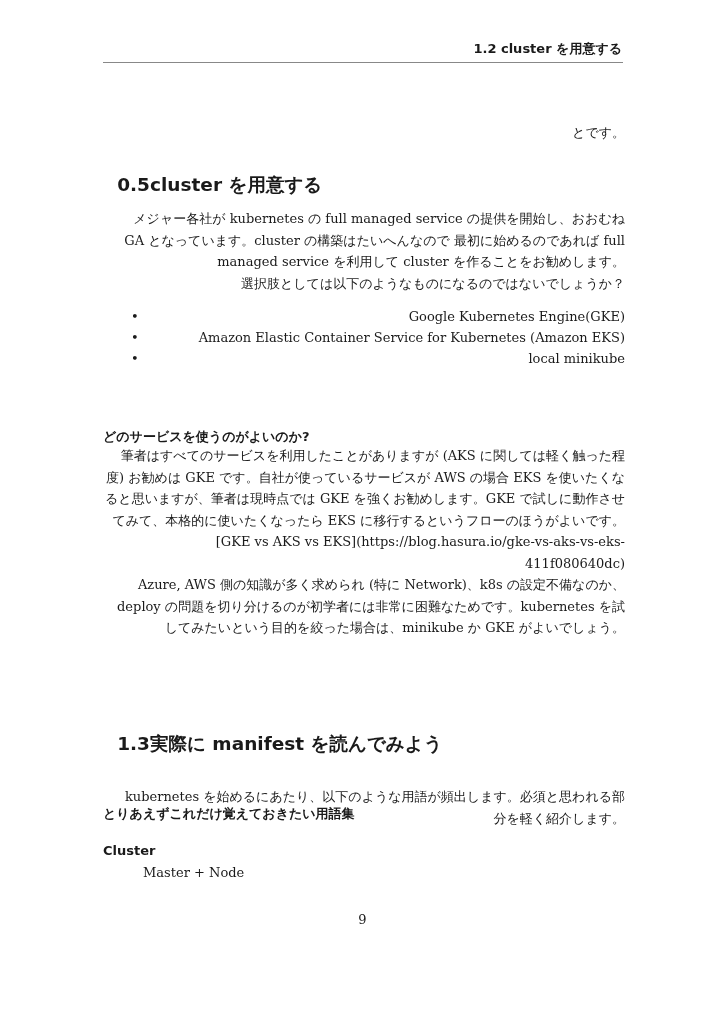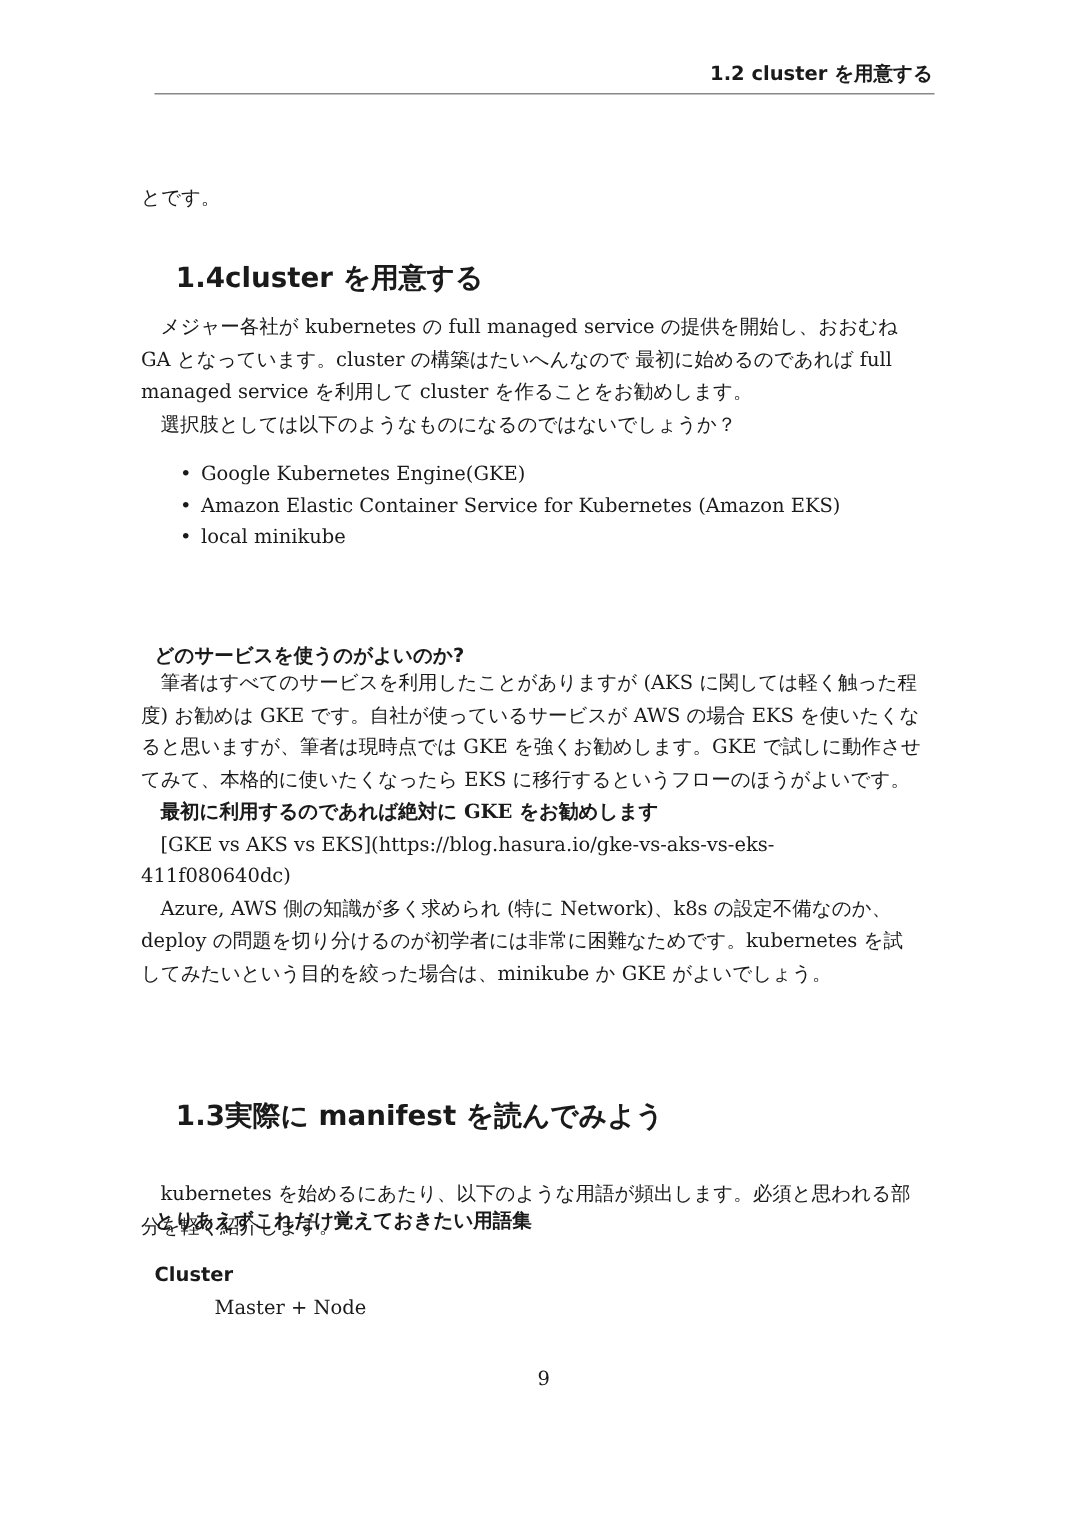--- a/index.html
+++ b/index.html
@@ -1,21 +1,21 @@
 <!DOCTYPE html>
 <html><head>
 <meta charset="utf-8">
 <style>
   html, body { margin: 0; padding: 0; background: #ffffff; }
   body { width: 725px; height: 1024px; position: relative; overflow: hidden; color: #1a1a1a; }
   .serif { font-family: "DejaVu Serif", "Liberation Serif", serif; }
   .sans { font-family: "DejaVu Sans", "Liberation Sans", sans-serif; text-align: right; }
   .running-head { position: absolute; top: 40px; right: 103px; font-size: 13px; font-weight: bold; }
   .head-rule { position: absolute; top: 62px; left: 103px; width: 520px; height: 1px; background: #888; }
-  .block { position: absolute; left: 94px; width: 520px; font-size: 13px; line-height: 21.5px; }
+  .block { position: absolute; left: 105px; width: 520px; font-size: 13px; line-height: 21.5px; text-align: right; }
   .p { text-indent: 13px; margin: 0; }
   .p.noindent { text-indent: 0; }
   h2 { position: absolute; left: 103px; margin: 0; font-size: 18.5px; font-weight: bold; }
   h2 .num { display: inline-block; width: 47px; }
   h4 { position: absolute; left: 103px; margin: 0; font-size: 13px; font-weight: bold; }
   ul { margin: 0; padding: 0; list-style: none; }
   li { position: relative; padding-left: 40px; line-height: 21px; }
   li::before { content: "•"; position: absolute; left: 26px; }
   .bold { font-weight: bold; }
   .page-num { position: absolute; top: 912px; left: 0; width: 725px; text-align: center; font-size: 13px; }
@@ -26,38 +26,37 @@
 <div>
   <div class="running-head sans">1.2 cluster を用意する</div>
   <div class="head-rule"></div>
 </div>
 
 <div class="block serif" style="top:122px;">
   <p class="p noindent">とです。</p>
 </div>
 
 <h2 class="sans" style="top:172px;">
-  <span class="num">1.4</span><span>cluster を用意する</span>
+  <span class="num">0.5</span><span>cluster を用意する</span>
 </h2>
 
 <div class="block serif" style="top:208px;">
   <p class="p">メジャー各社が kubernetes の full managed service の提供を開始し、おおむね GA となっています。cluster の構築はたいへんなので 最初に始めるのであれば full managed service を利用して cluster を作ることをお勧めします。</p>
   <p class="p">選択肢としては以下のようなものになるのではないでしょうか？</p>
   <ul style="margin-top:12px;">
     <li>Google Kubernetes Engine(GKE)</li>
     <li>Amazon Elastic Container Service for Kubernetes (Amazon EKS)</li>
     <li>local minikube</li>
   </ul>
 </div>
 
 <h4 class="sans" style="top:428px;">どのサービスを使うのがよいのか?</h4>
 
 <div class="block serif" style="top:445px;">
   <p class="p">筆者はすべてのサービスを利用したことがありますが (AKS に関しては軽く触った程度) お勧めは GKE です。自社が使っているサービスが AWS の場合 EKS を使いたくなると思いますが、筆者は現時点では GKE を強くお勧めします。GKE で試しに動作させてみて、本格的に使いたくなったら EKS に移行するというフローのほうがよいです。</p>
-  <p class="p bold">最初に利用するのであれば絶対に GKE をお勧めします</p>
   <p class="p">[GKE vs AKS vs EKS](https://blog.hasura.io/gke-vs-aks-vs-eks-411f080640dc)</p>
   <p class="p">Azure, AWS 側の知識が多く求められ (特に Network)、k8s の設定不備なのか、deploy の問題を切り分けるのが初学者には非常に困難なためです。kubernetes を試してみたいという目的を絞った場合は、minikube か GKE がよいでしょう。</p>
 </div>
 
 <h2 class="sans" style="top:731px;">
   <span class="num">1.3</span><span>実際に manifest を読んでみよう</span>
 </h2>
 
 <h4 class="sans" style="top:805px;">とりあえずこれだけ覚えておきたい用語集</h4>
 

